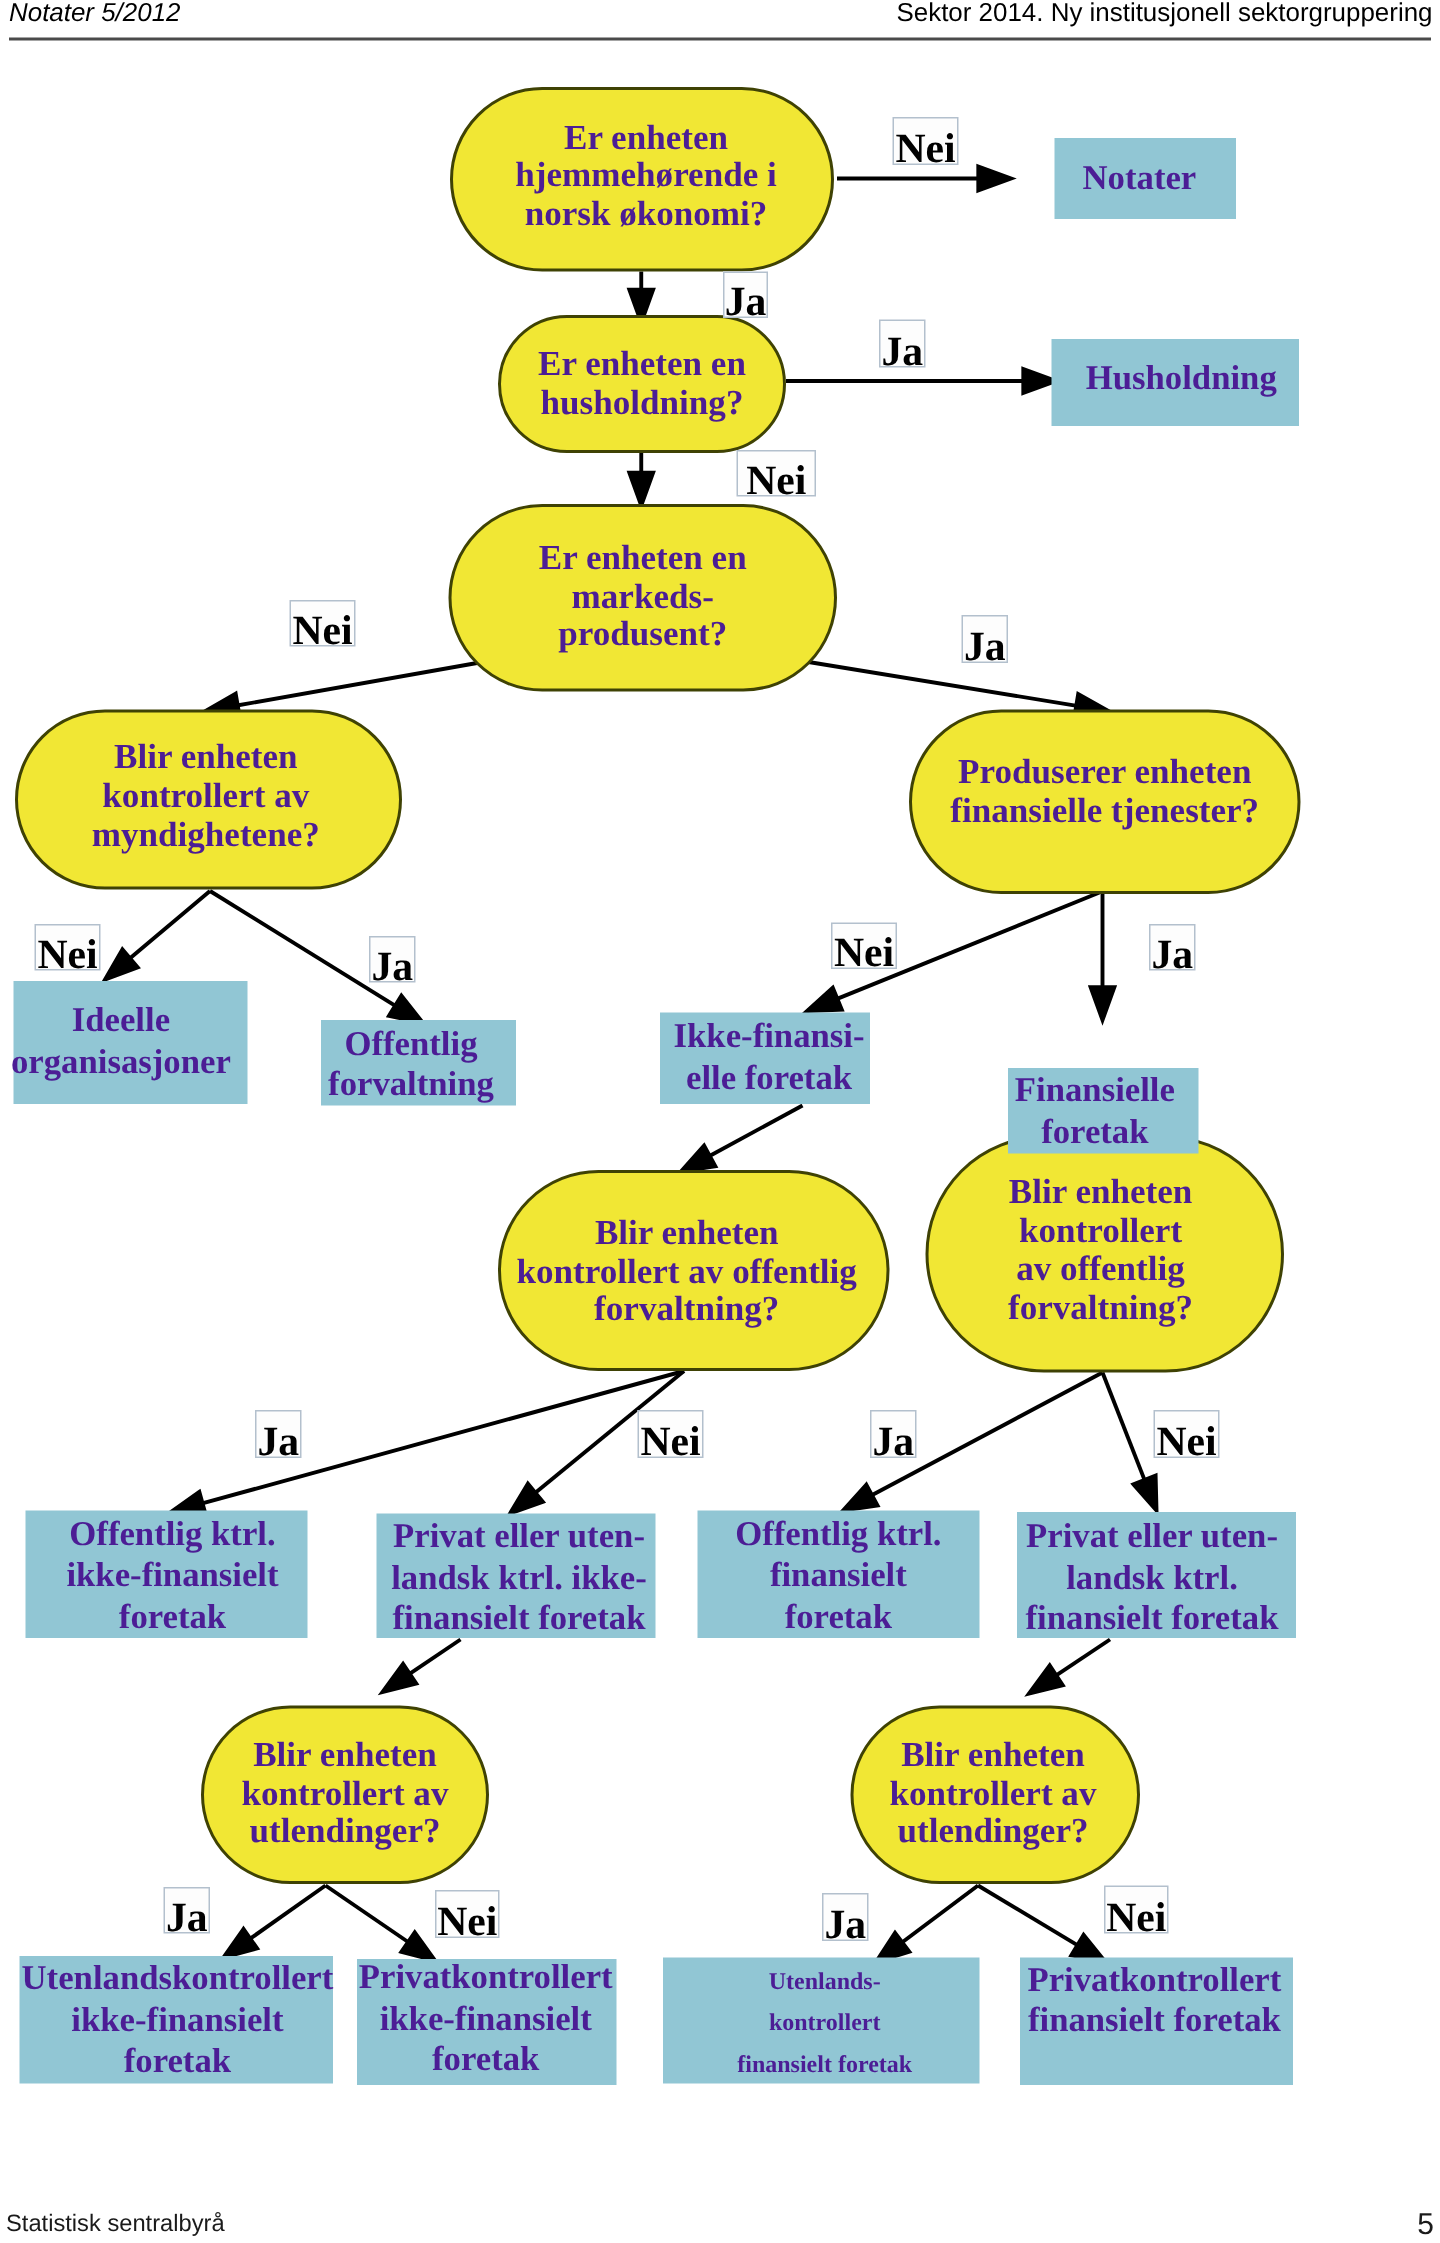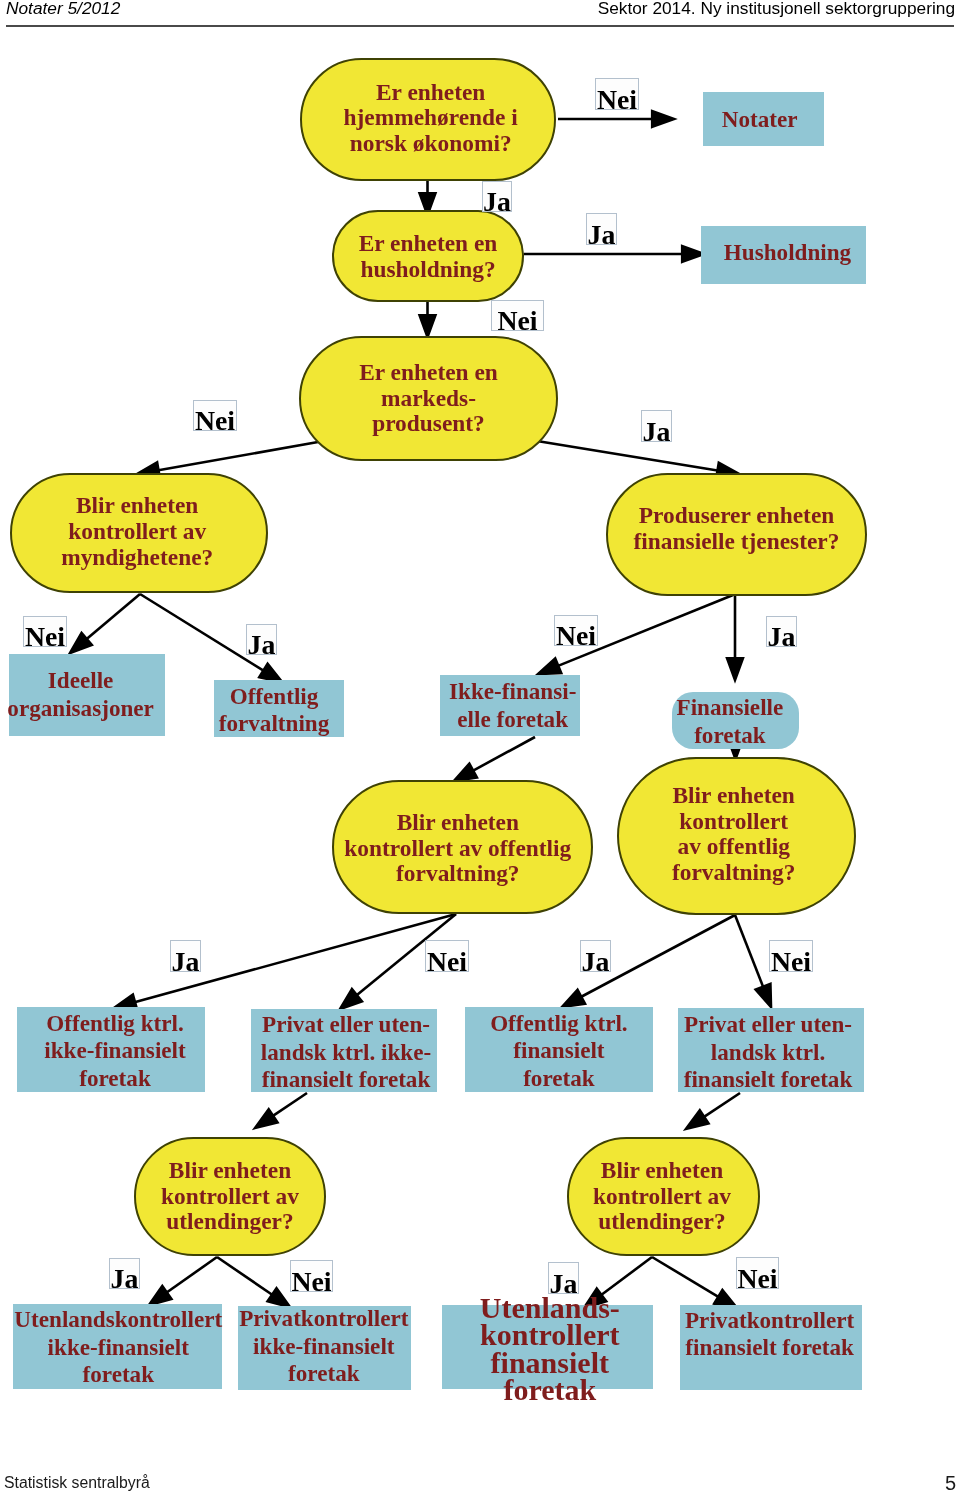--- a/index.html
+++ b/index.html
@@ -21,21 +21,21 @@
             font-size:15.8px;color:#1a1a1a;white-space:nowrap;}
   .ftr-right{position:absolute;right:4px;top:1472px;font-family:"Liberation Sans",sans-serif;
             font-size:20px;color:#1a1a1a;}
 
   
   #chart{position:absolute;left:0;top:0;width:960px;height:1495px;}
   svg.edges{position:absolute;left:0;top:0;width:960px;height:1495px;overflow:visible;}
 
   .node{position:absolute;box-sizing:border-box;display:flex;align-items:center;
         justify-content:center;text-align:center;font-family:"Liberation Serif",serif;
-        font-weight:bold;color:#7f1d1d;letter-spacing:0px;}
+        font-weight:bold;color:#4c1d95;letter-spacing:0px;}
   .node span{display:block;width:100%;position:relative;
         left:var(--dx,0px);top:var(--dy,0px);}
   .dec{line-height:25.65px;background:#f1e734;border:2.4px solid #3f4204;border-radius:9999px;}
   .term{line-height:27.6px;background:#91c6d4;}
 
   .lbl{position:absolute;box-sizing:border-box;background:#fdfdfd;border:1px solid #b3c0cd;
        font-family:"Liberation Serif",serif;font-weight:bold;color:#000;
        display:flex;align-items:center;justify-content:center;line-height:1;
        font-size:27.8px;padding-top:11px;}
 
@@ -48,28 +48,28 @@
   #q6{left:332px;top:780px;width:261px;height:134px;font-size:23.4px;--dx:-4.7px;--dy:1.6px;}
   #q7{left:617px;top:757px;width:239px;height:158px;font-size:23.4px;--dx:-2.8px;--dy:-1.6px;}
   #q8{left:134px;top:1137px;width:192px;height:119px;font-size:23.4px;--dx:0px;--dy:0px;}
   #q9{left:567px;top:1137px;width:193px;height:119px;font-size:23.4px;--dx:-1.5px;--dy:0px;}
 
   #t1{left:703px;top:92px; width:121px;height:54px;font-size:23.15px;--dx:-3.9px;--dy:0.3px;}
   #t2{left:701px;top:226px;width:165px;height:58px;font-size:23.15px;padding-left:23px;--dx:-7.5px;--dy:-1.9px;}
   #t3{left:9px;  top:654px;width:156px;height:82px;font-size:23.15px;--dx:-6.4px;--dy:-0.2px;}
   #t4{left:214px;top:680px;width:130px;height:57px;font-size:23.15px;--dx:-5.0px;--dy:1.8px;}
   #t5{left:440px;top:675px;width:140px;height:61px;font-size:23.15px;--dx:2.7px;--dy:0.0px;}
-  #t6{left:672px;top:692px;width:127px;height:57px;font-size:23.15px;border-radius:21px;--dx:-5.6px;--dy:1.4px;}
+  #t6{left:672px;top:712px;width:127px;height:57px;font-size:23.15px;--dx:-5.6px;--dy:1.4px;}
   #t7{left:17px; top:1007px;width:188px;height:85px;font-size:23.15px;--dx:4.0px;--dy:1.5px;}
   #t8{left:251px;top:1009px;width:186px;height:83px;font-size:23.15px;--dx:2.0px;--dy:2.2px;}
   #t9{left:465px;top:1007px;width:188px;height:85px;font-size:23.15px;--dx:-0.1px;--dy:1.6px;}
   #t10{left:678px;top:1008px;width:186px;height:84px;font-size:23.15px;--dx:-3.0px;--dy:2.6px;}
   #t11{left:13px; top:1304px;width:209px;height:85px;font-size:23.15px;--dx:0.8px;--dy:0.9px;}
   #t12{left:238px;top:1306px;width:173px;height:84px;font-size:23.15px;--dx:-0.7px;--dy:-1.7px;}
-  #t13{left:442px;top:1305px;width:211px;height:84px;font-size:30px;--dx:2.3px;--dy:1.9px;}
+  #t13{left:442px;top:1305px;width:211px;height:84px;font-size:16px;--dx:2.3px;--dy:1.9px;}
   #t14{left:680px;top:1305px;width:182px;height:85px;font-size:23.15px;--dx:-1.4px;--dy:-13.4px;}
 
   
   #e1{left:595px;top:78px;  width:44px;height:32px;}
   #e2{left:482px;top:181px; width:30px;height:31px;}
   #e3{left:586px;top:213px; width:31px;height:32px;}
   #e4{left:491px;top:300px; width:53px;height:31px;}
   #e5{left:193px;top:400px; width:44px;height:31px;}
   #e6{left:641px;top:410px; width:31px;height:32px;}
   #e7{left:23px; top:616px; width:44px;height:31px;}

